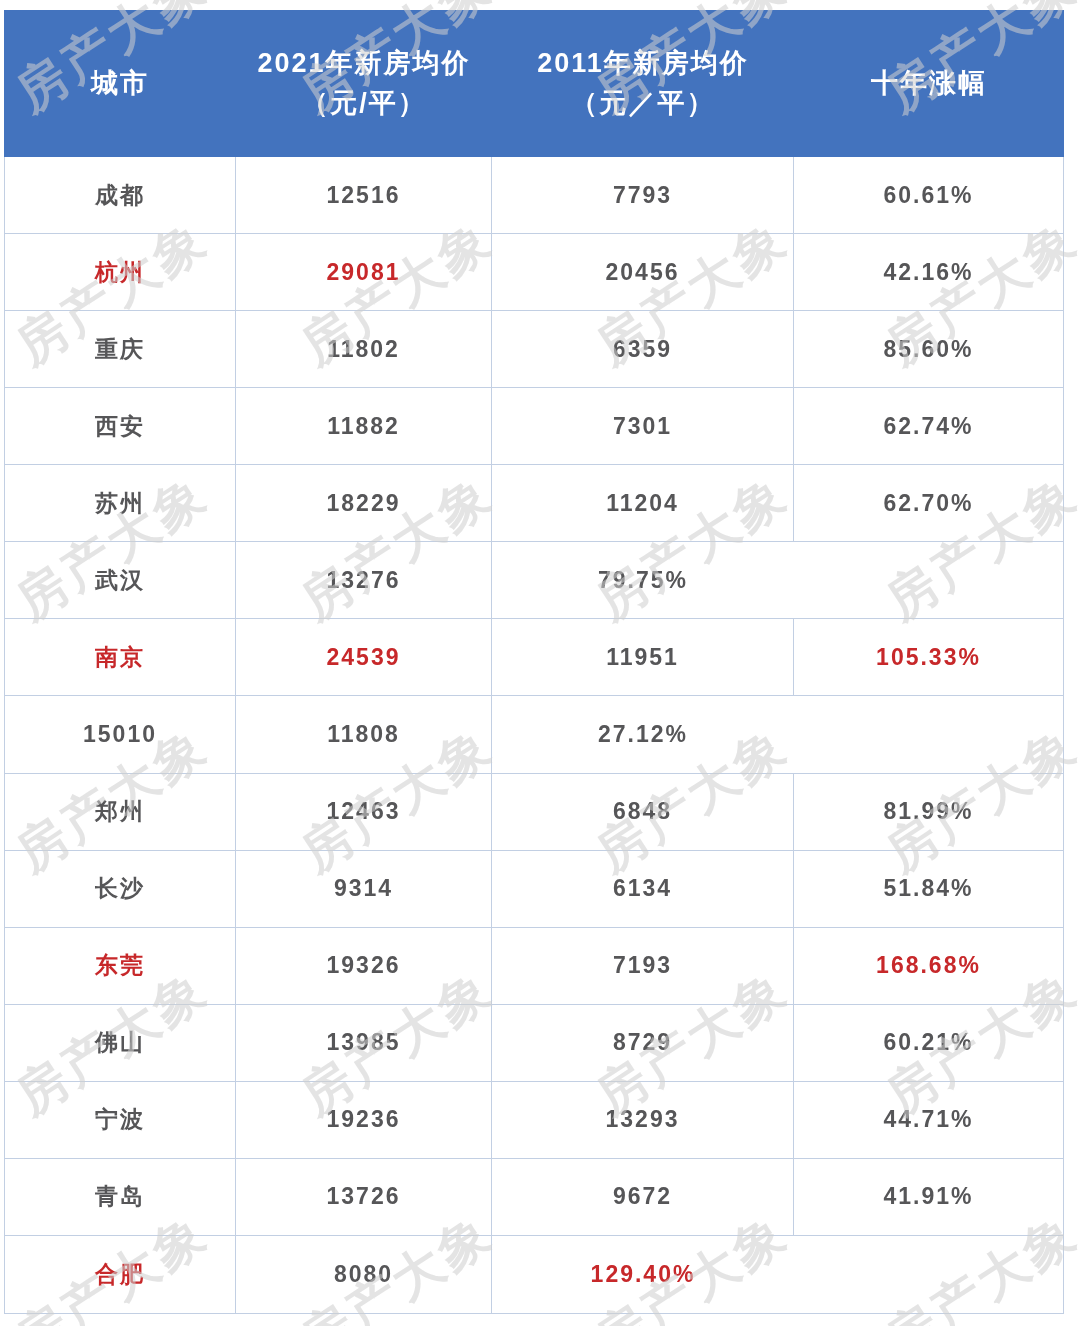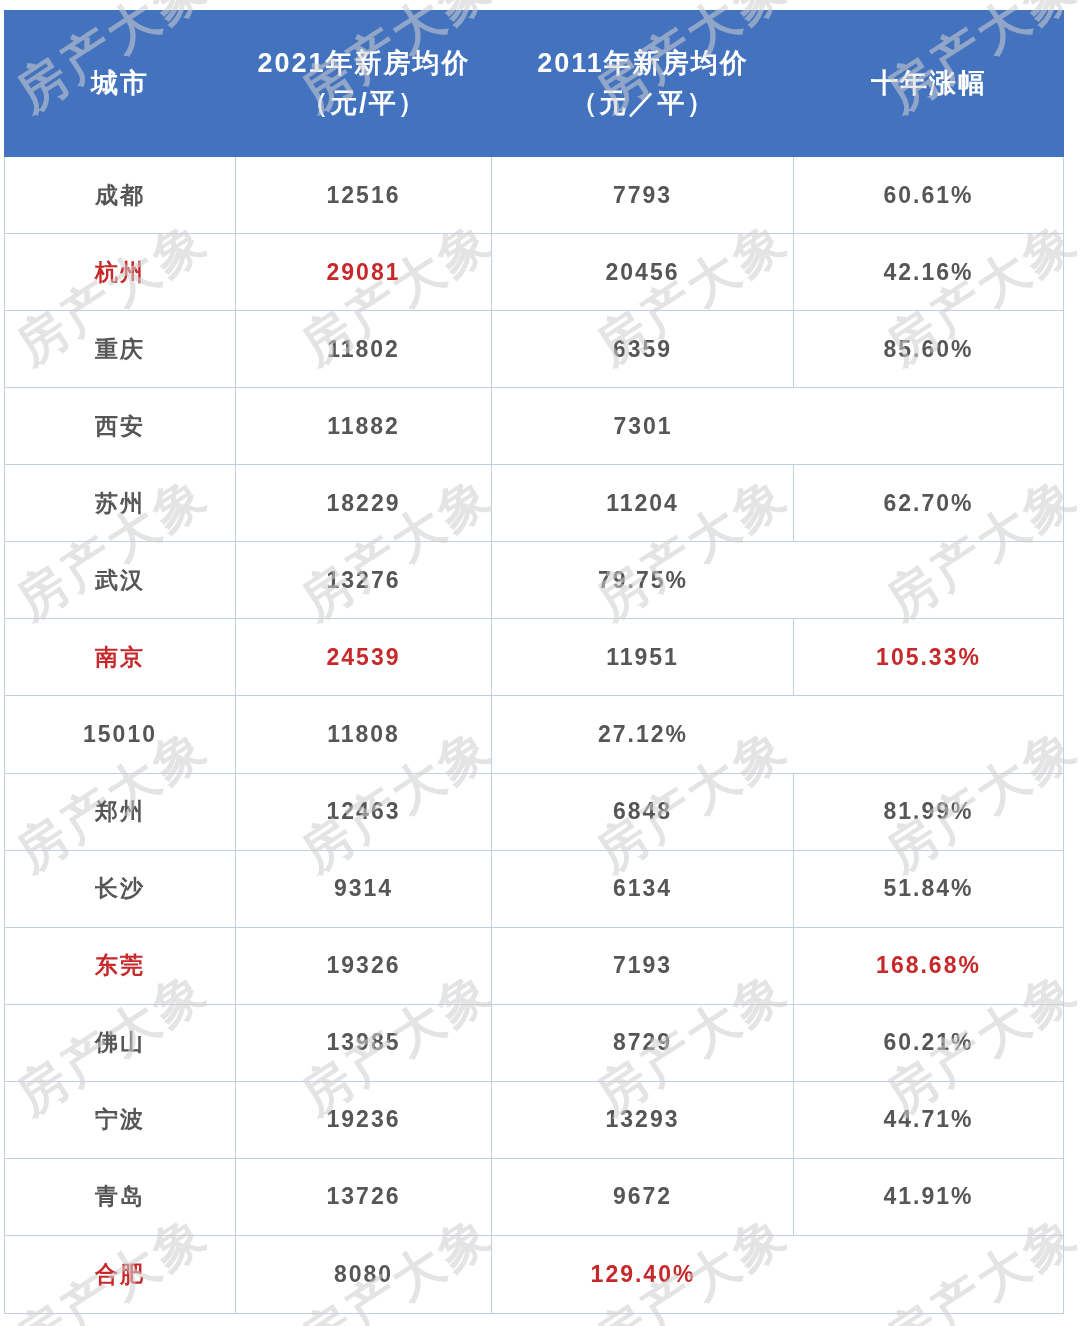--- a/index.html
+++ b/index.html
@@ -124,20 +124,21 @@
     <div class="td">重庆</div>
     <div class="td">11802</div>
     <div class="td">6359</div>
     <div class="td">85.60%</div>
   </div>
 
   <div class="tr">
     <div class="td">西安</div>
     <div class="td">11882</div>
     <div class="td">7301</div>
+    <div class="td">62.74%</div>
   </div>
 
   <div class="tr">
     <div class="td">苏州</div>
     <div class="td">18229</div>
     <div class="td">11204</div>
     <div class="td">62.70%</div>
   </div>
 
   <div class="tr">

